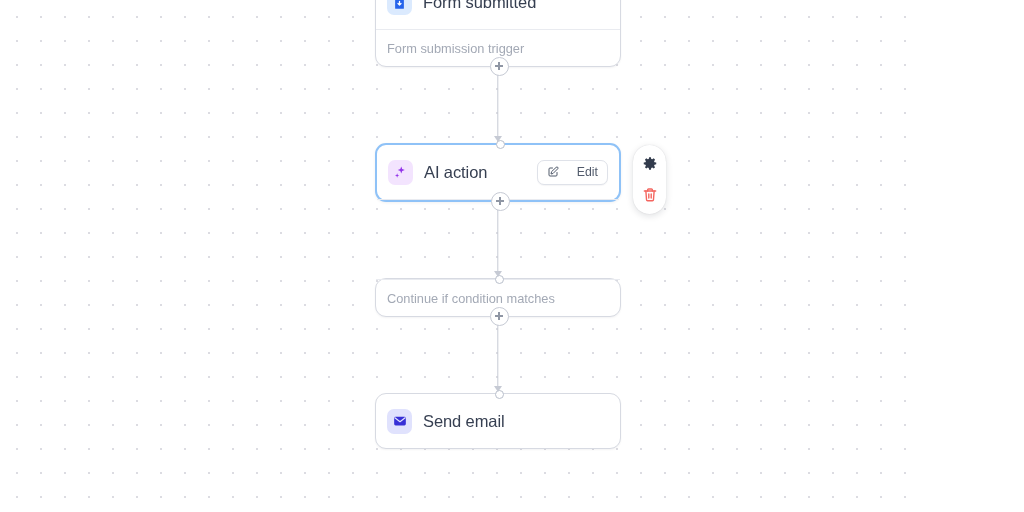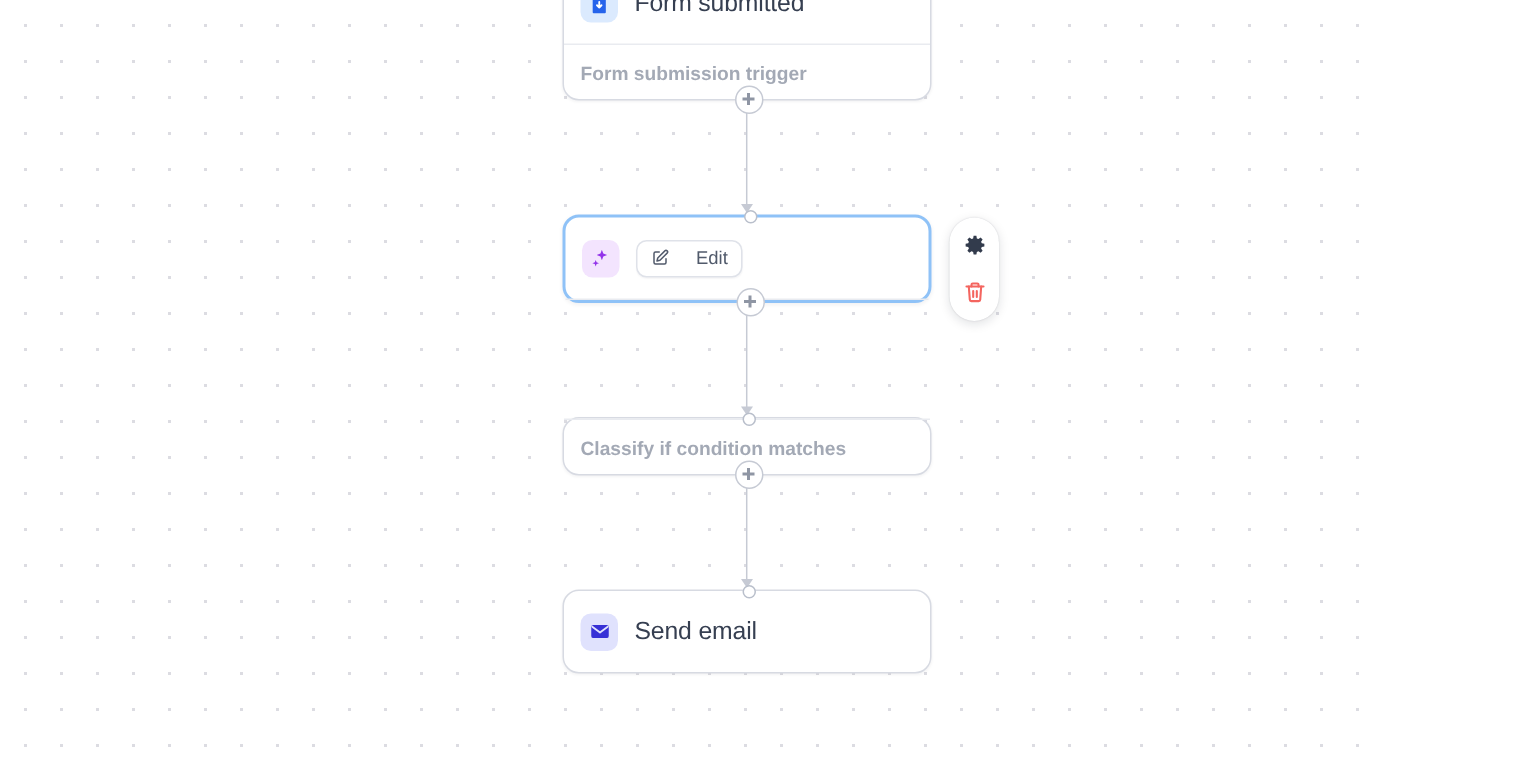--- a/index.html
+++ b/index.html
@@ -85,21 +85,20 @@
 
   .node-sub {
     height: 36px;
     display: flex;
     align-items: center;
     padding: 0 11px;
     font-size: 12.8px;
     color: #a3a9b5;
     white-space: nowrap;
     overflow: hidden;
-    font-weight: bold;
   }
 
   
   .edit-btn {
     flex: 0 0 auto;
     display: flex;
     align-items: center;
     gap: 18px;
     height: 25px;
     padding: 0 9px;
@@ -247,20 +246,21 @@
 
     <div class="node selected">
       <div class="port-handle"></div>
       <div class="node-head">
         <span class="node-icon" style="background:#f3e4fe;">
           <svg width="15" height="15" viewBox="0 0 24 24" fill="#9333ea">
             <path d="M13.2 2.4l1.5 4.1 4.1 1.5-4.1 1.5-1.5 4.1-1.5-4.1L7.6 8l4.1-1.5z"></path>
             <path d="M6.6 13.2l.95 2.6 2.6.95-2.6.95-.95 2.6-.95-2.6L3.05 16.75l2.6-.95z"></path>
           </svg>
         </span>
+        <span class="node-title">AI action</span>
         <button class="edit-btn">
           <span>
             <svg width="12" height="12" viewBox="0 0 24 24" fill="none" stroke="#515a6b" stroke-width="2" stroke-linecap="round" stroke-linejoin="round">
               <path d="M11 4H6a2 2 0 0 0-2 2v12a2 2 0 0 0 2 2h12a2 2 0 0 0 2-2v-5"></path>
               <path d="M18.5 2.5a2.12 2.12 0 0 1 3 3L12 15l-4 1 1-4z"></path>
             </svg>
           </span>
           <span>Edit</span>
         </button>
       </div>
@@ -269,21 +269,21 @@
     </div>
 
     <div class="connector">
       <div class="line"></div>
       <div class="arrow"></div>
     </div>
 
     <div class="node">
       <div class="port-handle"></div>
       <div class="node-divider"></div>
-      <div class="node-sub">Classify if condition matches</div>
+      <div class="node-sub">Continue if condition matches</div>
       <div class="plus-handle"></div>
     </div>
 
     <div class="connector">
       <div class="line"></div>
       <div class="arrow"></div>
     </div>
 
     <div class="node">
       <div class="port-handle"></div>

